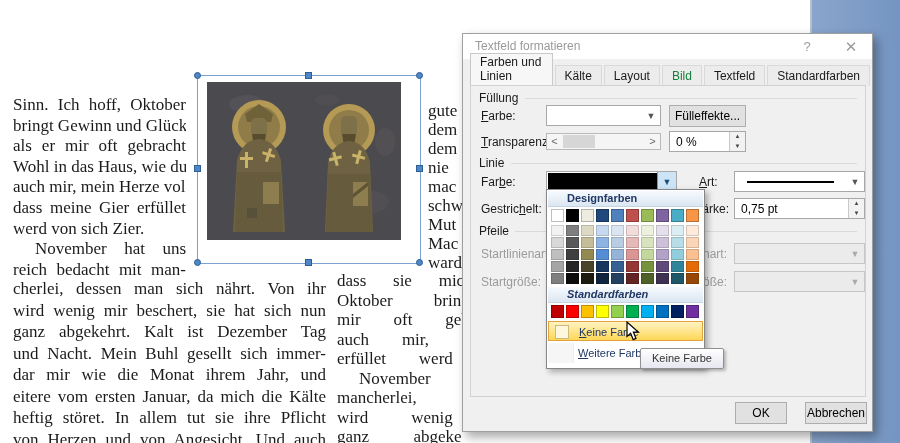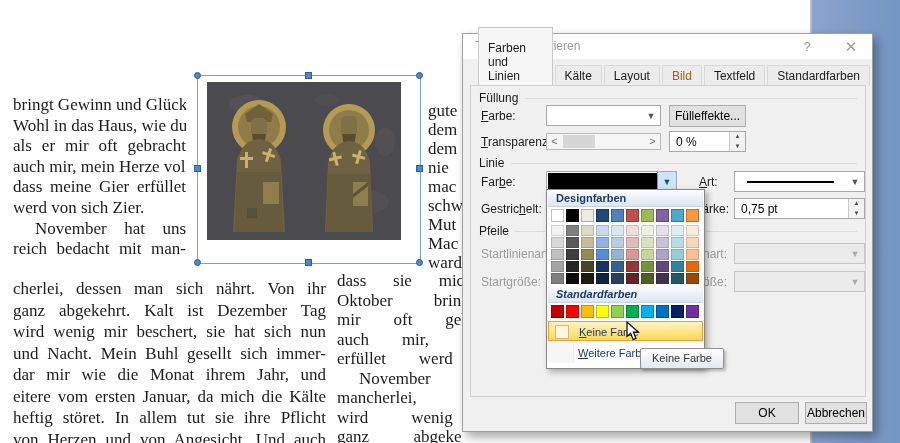--- a/index.html
+++ b/index.html
@@ -31,22 +31,22 @@
   .dialog{position:absolute;left:462px;top:33px;width:409px;height:397px;background:#f0f0f0;
           border:1px solid #9f9f9f;box-shadow:4px 5px 10px rgba(0,0,0,.35);font-size:12px;color:#000;}
   .titlebar{position:absolute;left:0;top:0;right:0;height:25px;background:#ffffff;}
   .title{position:absolute;left:12px;top:5px;color:#9a9a9a;font-size:12px;}
   .tb-btn{position:absolute;top:3px;width:30px;height:20px;color:#9a9a9a;font-size:13px;
           text-align:center;line-height:20px;}
   .tb-help{right:50px;} .tb-close{right:6px;font-size:15px;}
   .tabstrip{position:absolute;left:7px;top:29px;height:23px;display:flex;align-items:flex-end;}
   .tab{border:1px solid #d9d9d9;border-bottom:none;background:#ececec;padding:3px 9px 3px 9px;
        margin-right:2px;font-size:12px;color:#1a1a1a;}
-  .tab.active{background:#f7f7f7;padding-top:13px;border-color:#c9c9c9;margin-left:8px;}
-  .tab.disabled{color:#a16207;}
+  .tab.active{background:#f7f7f7;padding-top:1px;border-color:#c9c9c9;}
+  .tab.disabled{color:#15803d;}
   .tabpage{position:absolute;left:7px;top:51px;width:394px;height:310px;border:1px solid #d2d2d2;
            background:#f0f0f0;}
   .grp-label{position:absolute;font-size:12px;color:#1a1a1a;}
   .sep{position:absolute;height:1px;background:#dadada;}
   .lab{position:absolute;font-size:12px;color:#1a1a1a;white-space:nowrap;}
   .lab.dis{color:#9b9b9b;}
   .lab u{text-decoration:underline;}
   .combo{position:absolute;height:21px;background:#ffffff;border:1px solid #a8a8a8;box-sizing:border-box;}
   .combo .arrow{position:absolute;right:0;top:0;bottom:0;width:18px;display:flex;align-items:center;
                 justify-content:center;color:#565656;font-size:9px;}
@@ -65,21 +65,21 @@
   .slider{position:absolute;height:17px;background:#f5f5f5;border:1px solid #b9b9b9;box-sizing:border-box;}
   .slider .sarr{position:absolute;top:0;bottom:0;width:15px;color:#6d6d6d;font-size:11px;
                 text-align:center;line-height:15px;}
   .slider .sarr.l{left:0;} .slider .sarr.r{right:0;}
   .slider .thumb{position:absolute;left:16px;top:1px;bottom:1px;width:32px;background:#d6d6d6;}
   
   .popup{position:absolute;left:83px;top:155px;width:157px;height:178px;background:#ffffff;
          border:1px solid #868686;box-shadow:3px 3px 6px rgba(0,0,0,.3);z-index:30;}
   .pp-head{position:absolute;left:1px;right:1px;height:15px;
            background:linear-gradient(#f6faff,#dce6f1);border-bottom:1px solid #c5d3e2;
-           font-size:11px;font-weight:bold;color:#1f3864;padding-left:8px;line-height:15px;}
+           font-size:11px;font-weight:bold;color:#1f3864;padding-left:19px;line-height:15px;}
   .swrow{position:absolute;left:4px;display:flex;}
   .sw{width:13px;height:13px;margin-right:2px;border:1px solid rgba(0,0,0,.25);box-sizing:border-box;}
   .vargrid{position:absolute;left:4px;display:flex;}
   .varcol{display:flex;flex-direction:column;margin-right:2px;}
   .vsw{width:13px;height:11px;margin-bottom:1px;border:1px solid rgba(0,0,0,.15);box-sizing:border-box;}
   .menurow{position:absolute;left:1px;right:1px;height:20px;font-size:11px;color:#1f3864;}
   .menurow .gutter{position:absolute;left:0;top:0;bottom:0;width:25px;background:#f6f6f6;
                    border-right:1px solid #ededed;}
   .menurow .mtext{position:absolute;left:30px;top:4px;}
   .menurow.hot{background:linear-gradient(#fff3c2,#ffd757);border:1px solid #e2a33c;box-sizing:border-box;}
@@ -94,33 +94,34 @@
   .cursor{position:absolute;left:626px;top:321px;z-index:70;}
 </style>
 </head>
 <body>
 
 <div class="stage">
   <div class="desktop"></div>
   <div class="page-edge"></div>
 
   <div class="doctext" id="col1-narrow">
+      <div class="tl">Sinn. Ich hoff, Oktober</div>
       <div class="tl">bringt Gewinn und Glück,</div>
+      <div class="tl">als er mir oft gebracht</div>
       <div class="tl">Wohl in das Haus, wie du</div>
-      <div class="tl">als er mir oft gebracht</div>
       <div class="tl">auch mir, mein Herze voll,</div>
       <div class="tl">dass meine Gier erfüllet</div>
       <div class="tl noj">werd von sich Zier.</div>
       <div class="tl ind">November hat uns</div>
       <div class="tl">reich bedacht mit man-</div>
     </div>
   <div class="doctext" id="col1-wide">
       <div class="tl">cherlei, dessen man sich nährt. Von ihr</div>
+      <div class="tl">wird wenig mir beschert, sie hat sich nun</div>
       <div class="tl">ganz abgekehrt. Kalt ist Dezember Tag</div>
-      <div class="tl">wird wenig mir beschert, sie hat sich nun</div>
       <div class="tl">und Nacht. Mein Buhl gesellt sich immer-</div>
       <div class="tl">dar mir wie die Monat ihrem Jahr, und</div>
       <div class="tl">eitere vom ersten Januar, da mich die Kälte</div>
       <div class="tl">heftig störet. In allem tut sie ihre Pflicht</div>
       <div class="tl">von Herzen und von Angesicht. Und auch</div>
     </div>
   <div class="doctext" id="col2-side">
       <div class="tl noj">gute</div>
       <div class="tl noj">dem</div>
       <div class="tl noj">dem</div>
@@ -260,21 +261,21 @@
     <span class="lab dis" style="left:180px;top:213px;width:84px;text-align:right;">Endlinienart:</span>
     <div class="combo dis" style="left:271px;top:209px;width:131px;">
         <span class="arrow">▼</span>
       </div>
     <span class="lab dis" style="left:18px;top:241px;">Startgröße:</span>
     <span class="lab dis" style="left:180px;top:241px;width:84px;text-align:right;">Endgröße:</span>
     <div class="combo dis" style="left:271px;top:237px;width:131px;">
         <span class="arrow">▼</span>
       </div>
 
-    <div class="btn" style="left:272px;top:368px;width:64px;">OK</div>
+    <div class="btn" style="left:272px;top:368px;width:52px;">OK</div>
     <div class="btn" style="left:342px;top:368px;width:62px;">Abbrechen</div>
 
     <div class="popup">
       <div class="pp-head" style="top:1px;">Designfarben</div>
       <div class="swrow" id="theme-row" style="top:19px;">
           <div class="sw" style="background: rgb(255, 255, 255);"></div>
           <div class="sw" style="background: rgb(0, 0, 0);"></div>
           <div class="sw" style="background: rgb(238, 236, 225);"></div>
           <div class="sw" style="background: rgb(31, 73, 125);"></div>
           <div class="sw" style="background: rgb(79, 129, 189);"></div>

